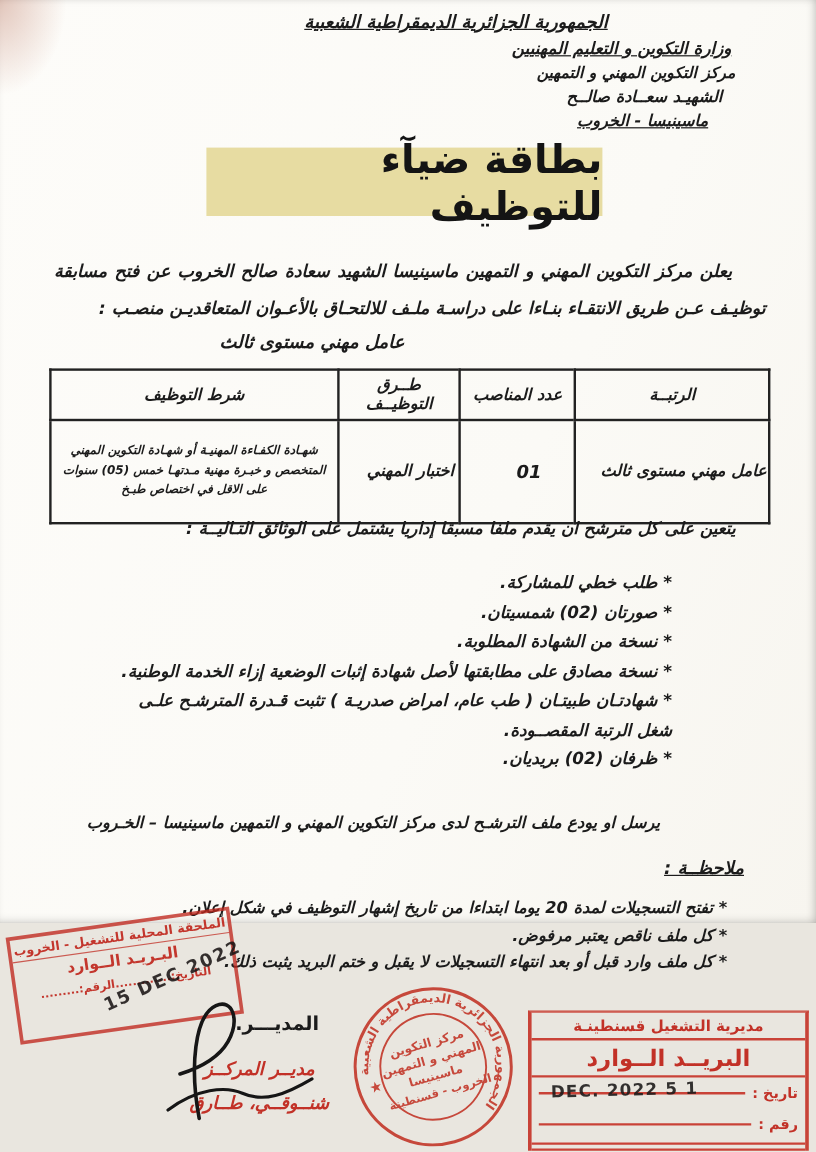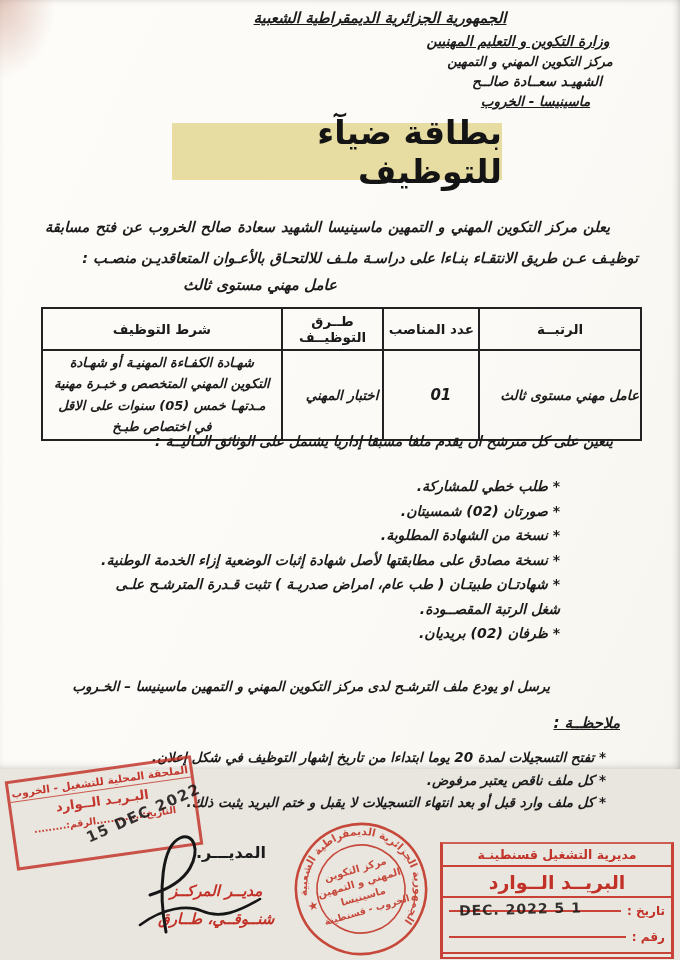--- a/index.html
+++ b/index.html
@@ -43,27 +43,27 @@
   .intro{
     position:absolute;top:212px;right:42px;left:45px;
     font-size:14.5px;line-height:31px;text-align:justify;text-indent:28px;
   }
   .position-line{position:absolute;top:276px;left:183px;font-size:15px;white-space:nowrap;}
 
   
   .tablewrap{position:absolute;top:307px;right:38px;left:41px;}
   table{width:100%;border-collapse:collapse;direction:rtl;}
   th,td{border:2px solid #222;}
-  th{font-size:13.5px;font-weight:bold;padding:4px 3px;}
+  th{font-size:13.5px;font-weight:bold;font-style:italic;padding:4px 3px;}
   td{font-size:13.5px;font-weight:bold;font-style:italic;text-align:center;vertical-align:middle;padding-left:20px;}
   .col-rank{width:27%;}
   .col-count{width:16%;}
   .col-method{width:17%;}
   .col-cond{width:40%;}
-  td.cond{font-size:13px;line-height:1.65;padding:1px 8px;}
+  td.cond{font-size:10px;line-height:1.65;padding:1px 8px;}
   td.count{font-size:15px;}
   tbody tr{height:86px;}
 
   
   .doc-intro{position:absolute;top:433px;right:67px;font-size:14px;white-space:nowrap;}
   .doclist{position:absolute;top:474px;right:120px;width:475px;
            list-style:none;margin:0;padding:0;text-align:right;}
   .doclist li{font-size:14px;line-height:24.5px;}
 
   .submit-line{position:absolute;top:678px;right:130px;font-size:13.5px;white-space:nowrap;}

